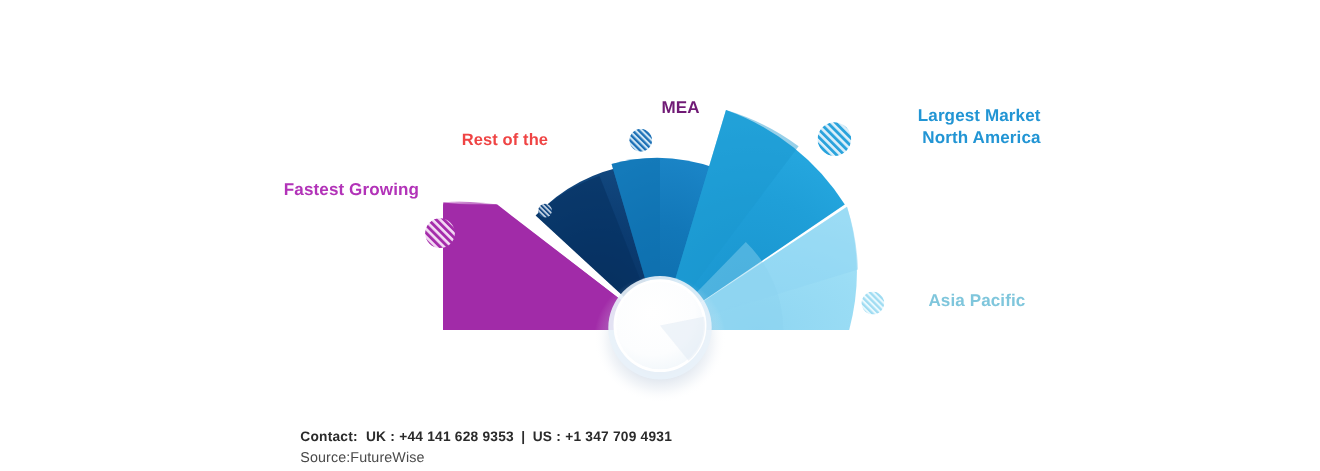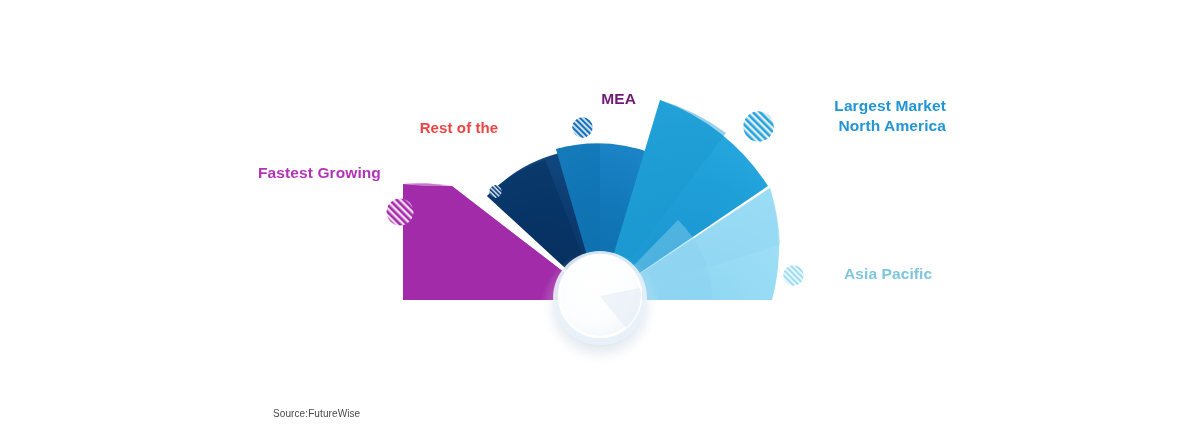--- a/index.html
+++ b/index.html
@@ -114,21 +114,21 @@
     font-weight: bold;
     color: #2b2b2b;
     letter-spacing: 0.2px;
     white-space: nowrap;
   }
   #contact-line .sep { color: #2b2b2b; padding: 0 3px; }
   #source-line {
     position: absolute;
     left: 273px;
     top: 30px;
-    font-size: 10px;
+    font-size: 13px;
     color: #4a4a4a;
     letter-spacing: 0.1px;
     white-space: nowrap;
   }
 </style>
 </head>
 <body>
 
 <div id="canvas">
 
@@ -269,18 +269,26 @@
     <svg class="dot dot-na" viewBox="0 0 31 31">
       <circle cx="15.5" cy="15.5" r="15.3" fill="url(#hatch-na)"></circle>
     </svg>
     <svg class="dot dot-apac" viewBox="0 0 21 21">
       <circle cx="10.5" cy="10.5" r="10.4" fill="url(#hatch-apac)"></circle>
     </svg>
   </div>
 
   <div id="footer">
 
+    <div id="contact-line">
+      <span>Contact:</span>&nbsp;
+      <span>UK :</span>
+      <span>+44 141 628 9353</span>
+      <span class="sep">|</span>
+      <span>US :</span>
+      <span>+1 347 709 4931</span>
+    </div>
 
     <div id="source-line">Source:FutureWise</div>
 
   </div>
 
 </div>
 
 </body></html>

